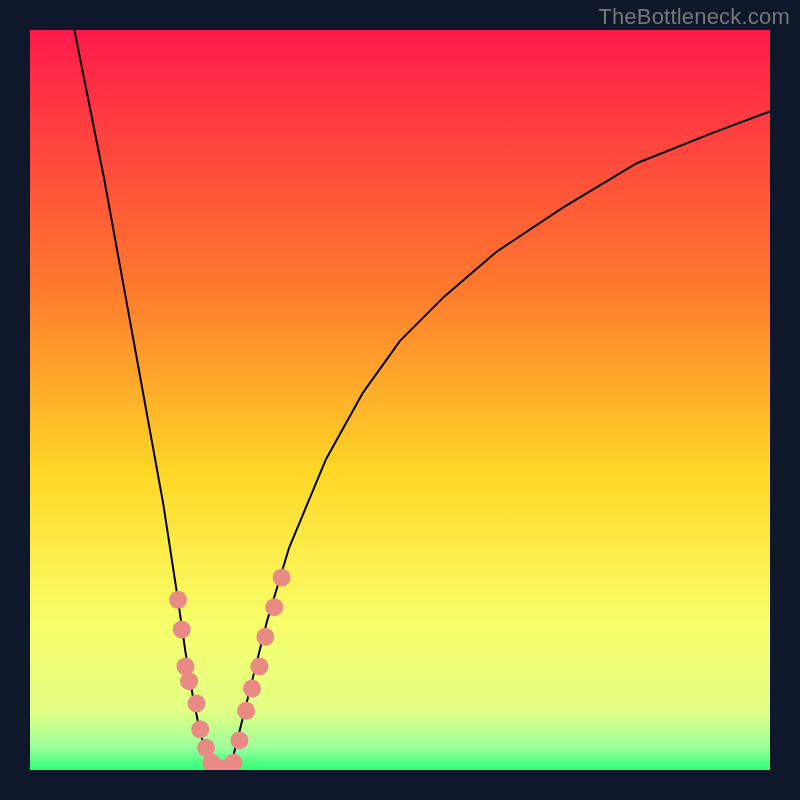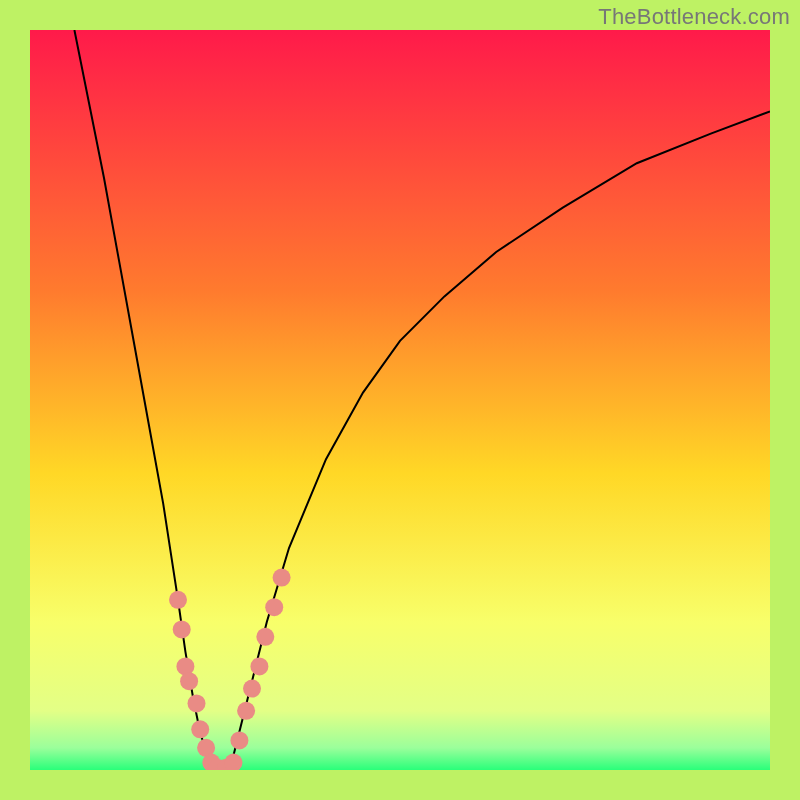--- a/index.html
+++ b/index.html
@@ -8,21 +8,21 @@
     width: 800px;
     height: 800px;
     background: #000;
     overflow: hidden;
     font-family: Arial, Helvetica, sans-serif;
   }
   .frame {
     position: relative;
     width: 800px;
     height: 800px;
-    background: #bef264;
+    background: #0f172a;
   }
   .watermark {
     position: absolute;
     top: 4px;
     right: 10px;
     color: #777;
     font-size: 22px;
     font-family: Arial, Helvetica, sans-serif;
     letter-spacing: 0.2px;
   }

